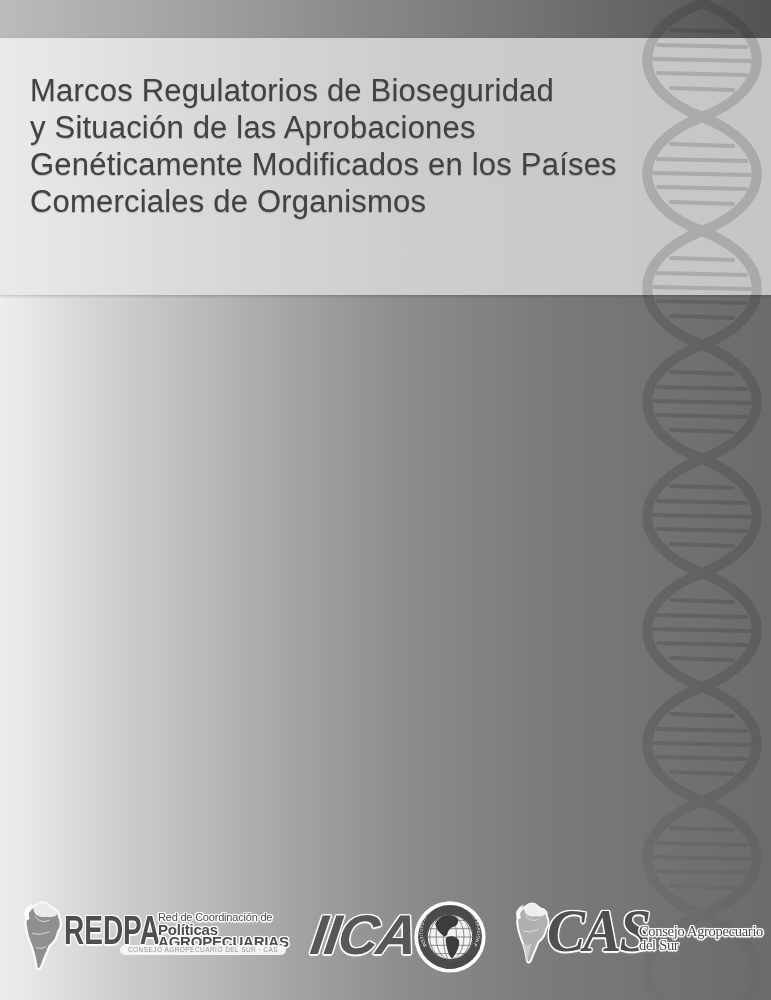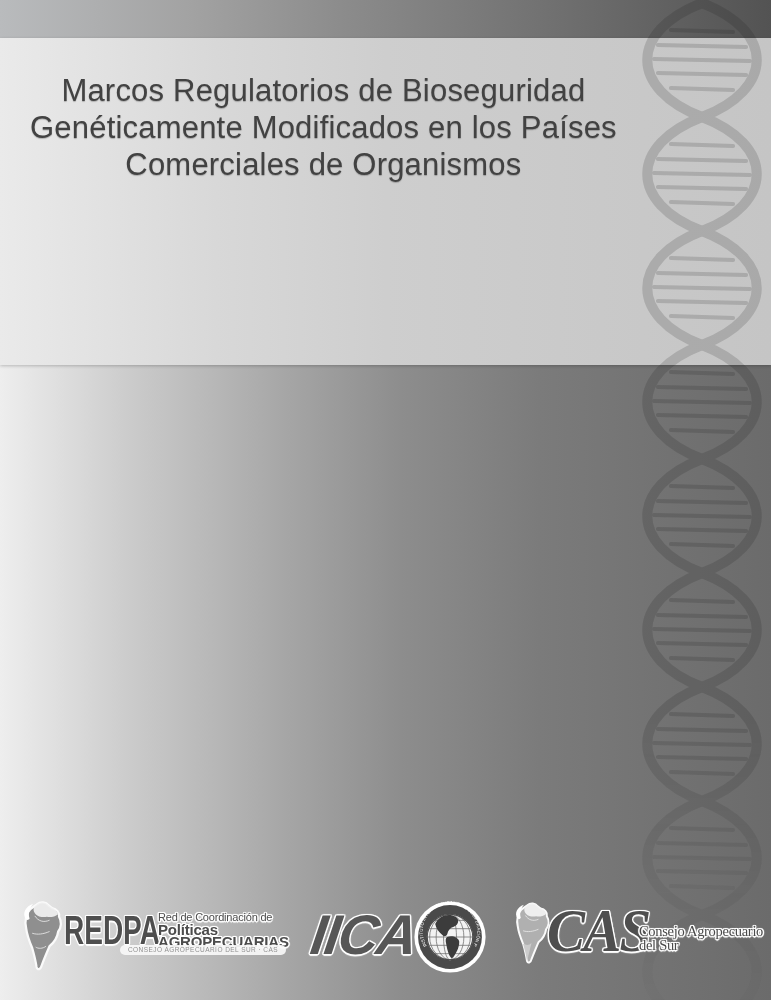--- a/index.html
+++ b/index.html
@@ -9,24 +9,23 @@
     background:linear-gradient(to right,#eeeeee 0%,#cbcbcb 17%,#a6a6a6 37%,#8d8d8d 52%,#7b7b7b 70%,#6b6b6b 100%);
   }
   
   .band-top{
     position:absolute;left:0;top:0;width:100%;height:38px;
     background:linear-gradient(to right,#b9bbbd 0%,#a2a2a2 25%,#8b8b8b 45%,#707070 72%,#535353 100%);
     box-shadow:0 1px 2px rgba(0,0,0,.25);
   }
   
   .band-title{
-    position:absolute;left:0;top:38px;width:100%;height:327px;
+    position:absolute;left:0;top:38px;width:100%;height:257px;
     background:linear-gradient(to right,#eaeaea 0%,#d8d8d8 28%,#cecece 50%,#c9c9c9 78%,#c5c5c5 100%);
     box-shadow:0 1px 3px rgba(0,0,0,.22);
-    text-align:center;
   }
   .title{
     position:absolute;left:30px;top:34px;margin:0;
     font-size:31px;line-height:37px;font-weight:400;color:#424242;
     letter-spacing:.2px;text-shadow:0 1px 1px rgba(40,40,40,.28);
   }
   .title span{display:block;}
   
   .helix{
     position:absolute;left:0;top:0;width:771px;height:1000px;pointer-events:none;
@@ -73,20 +72,21 @@
 </head>
 <body>
 
 <div class="page">
 
   <div class="band-top"></div>
 
   <div class="band-title">
     <h1 class="title">
       <span>Marcos Regulatorios de Bioseguridad</span>
+      <span>y Situación de las Aprobaciones</span>
       <span>Genéticamente Modificados en los Países</span>
       <span>Comerciales de Organismos</span>
     </h1>
   </div>
 
   <div class="helix">
     <svg width="771" height="1000" viewBox="0 0 771 1000">
       <g opacity="0.16" stroke="#1c1c1c" fill="none" stroke-linecap="round">
         <path stroke-width="10" d="M702,3 C775,31 775,89 702,117 C629,145 629,203 702,231 C775,259 775,317 702,345 C629,373 629,431 702,459 C775,487 775,545 702,573 C629,601 629,659 702,687 C775,715 775,773 702,801 C629,829 629,887 702,915 C775,943 775,1001 702,1029"></path>
         <path stroke-width="10" d="M702,3 C629,31 629,89 702,117 C775,145 775,203 702,231 C629,259 629,317 702,345 C775,373 775,431 702,459 C629,487 629,545 702,573 C775,601 775,659 702,687 C629,715 629,773 702,801 C775,829 775,887 702,915 C629,943 629,1001 702,1029"></path>

